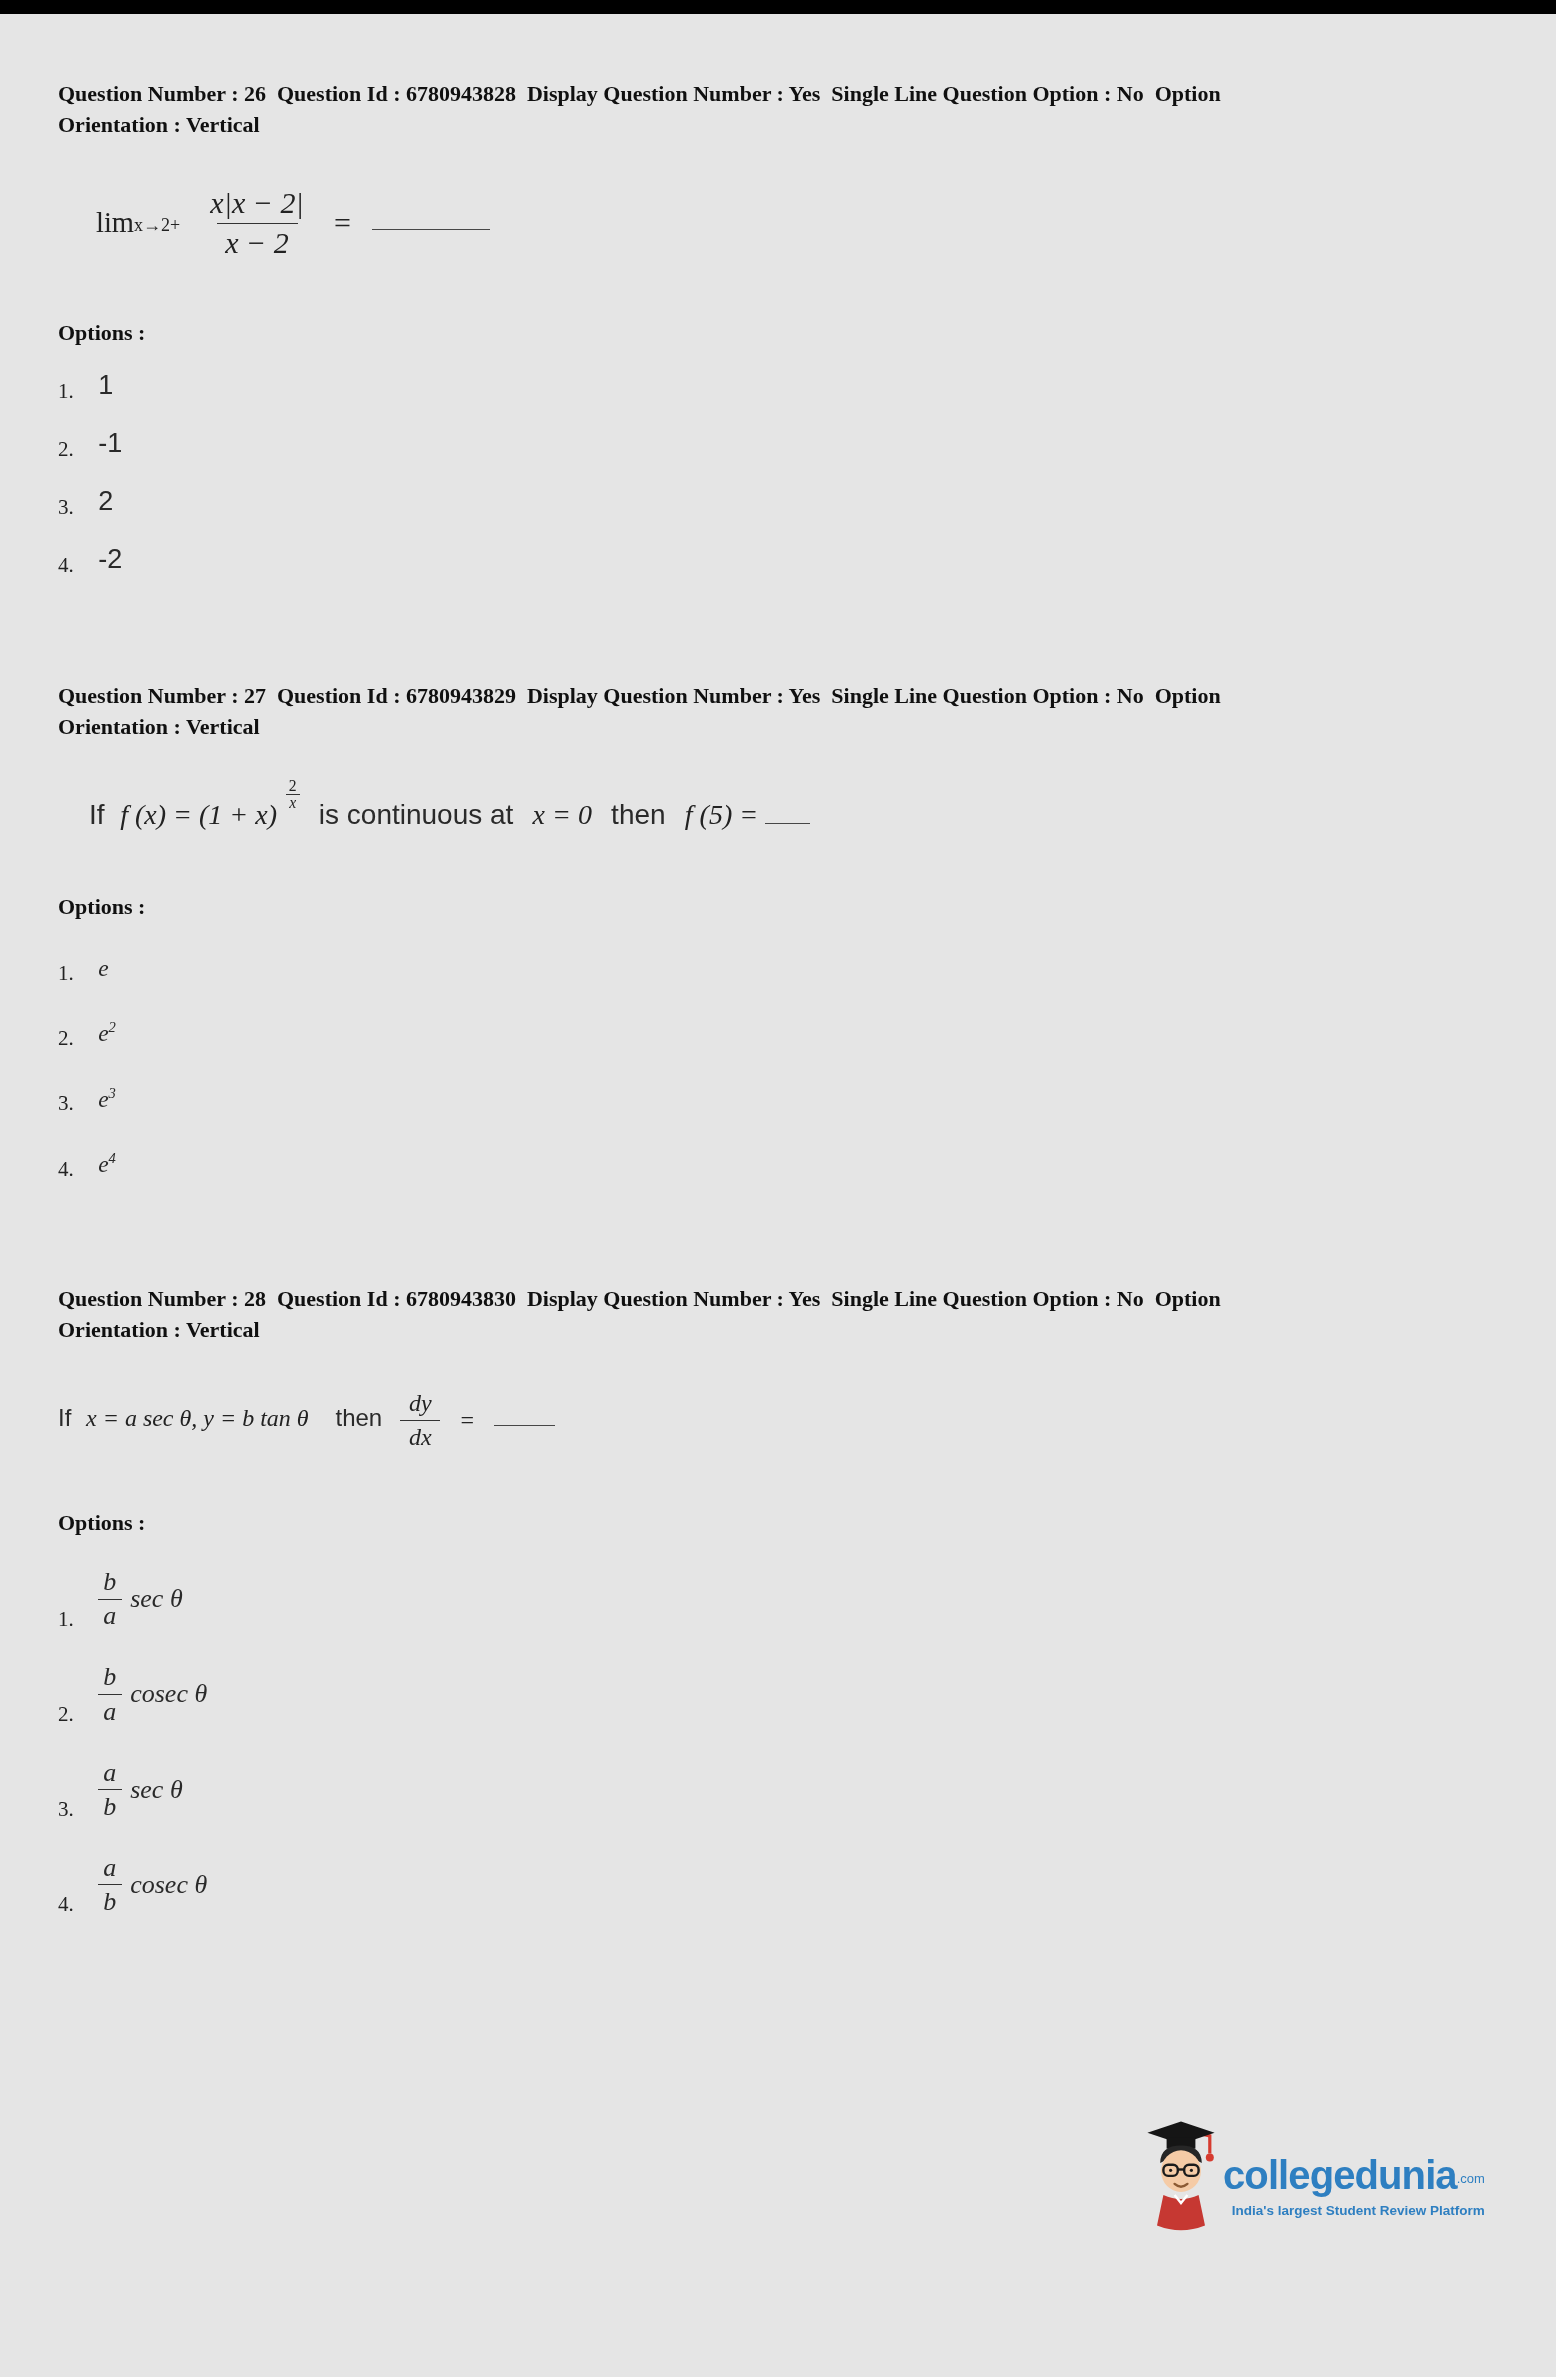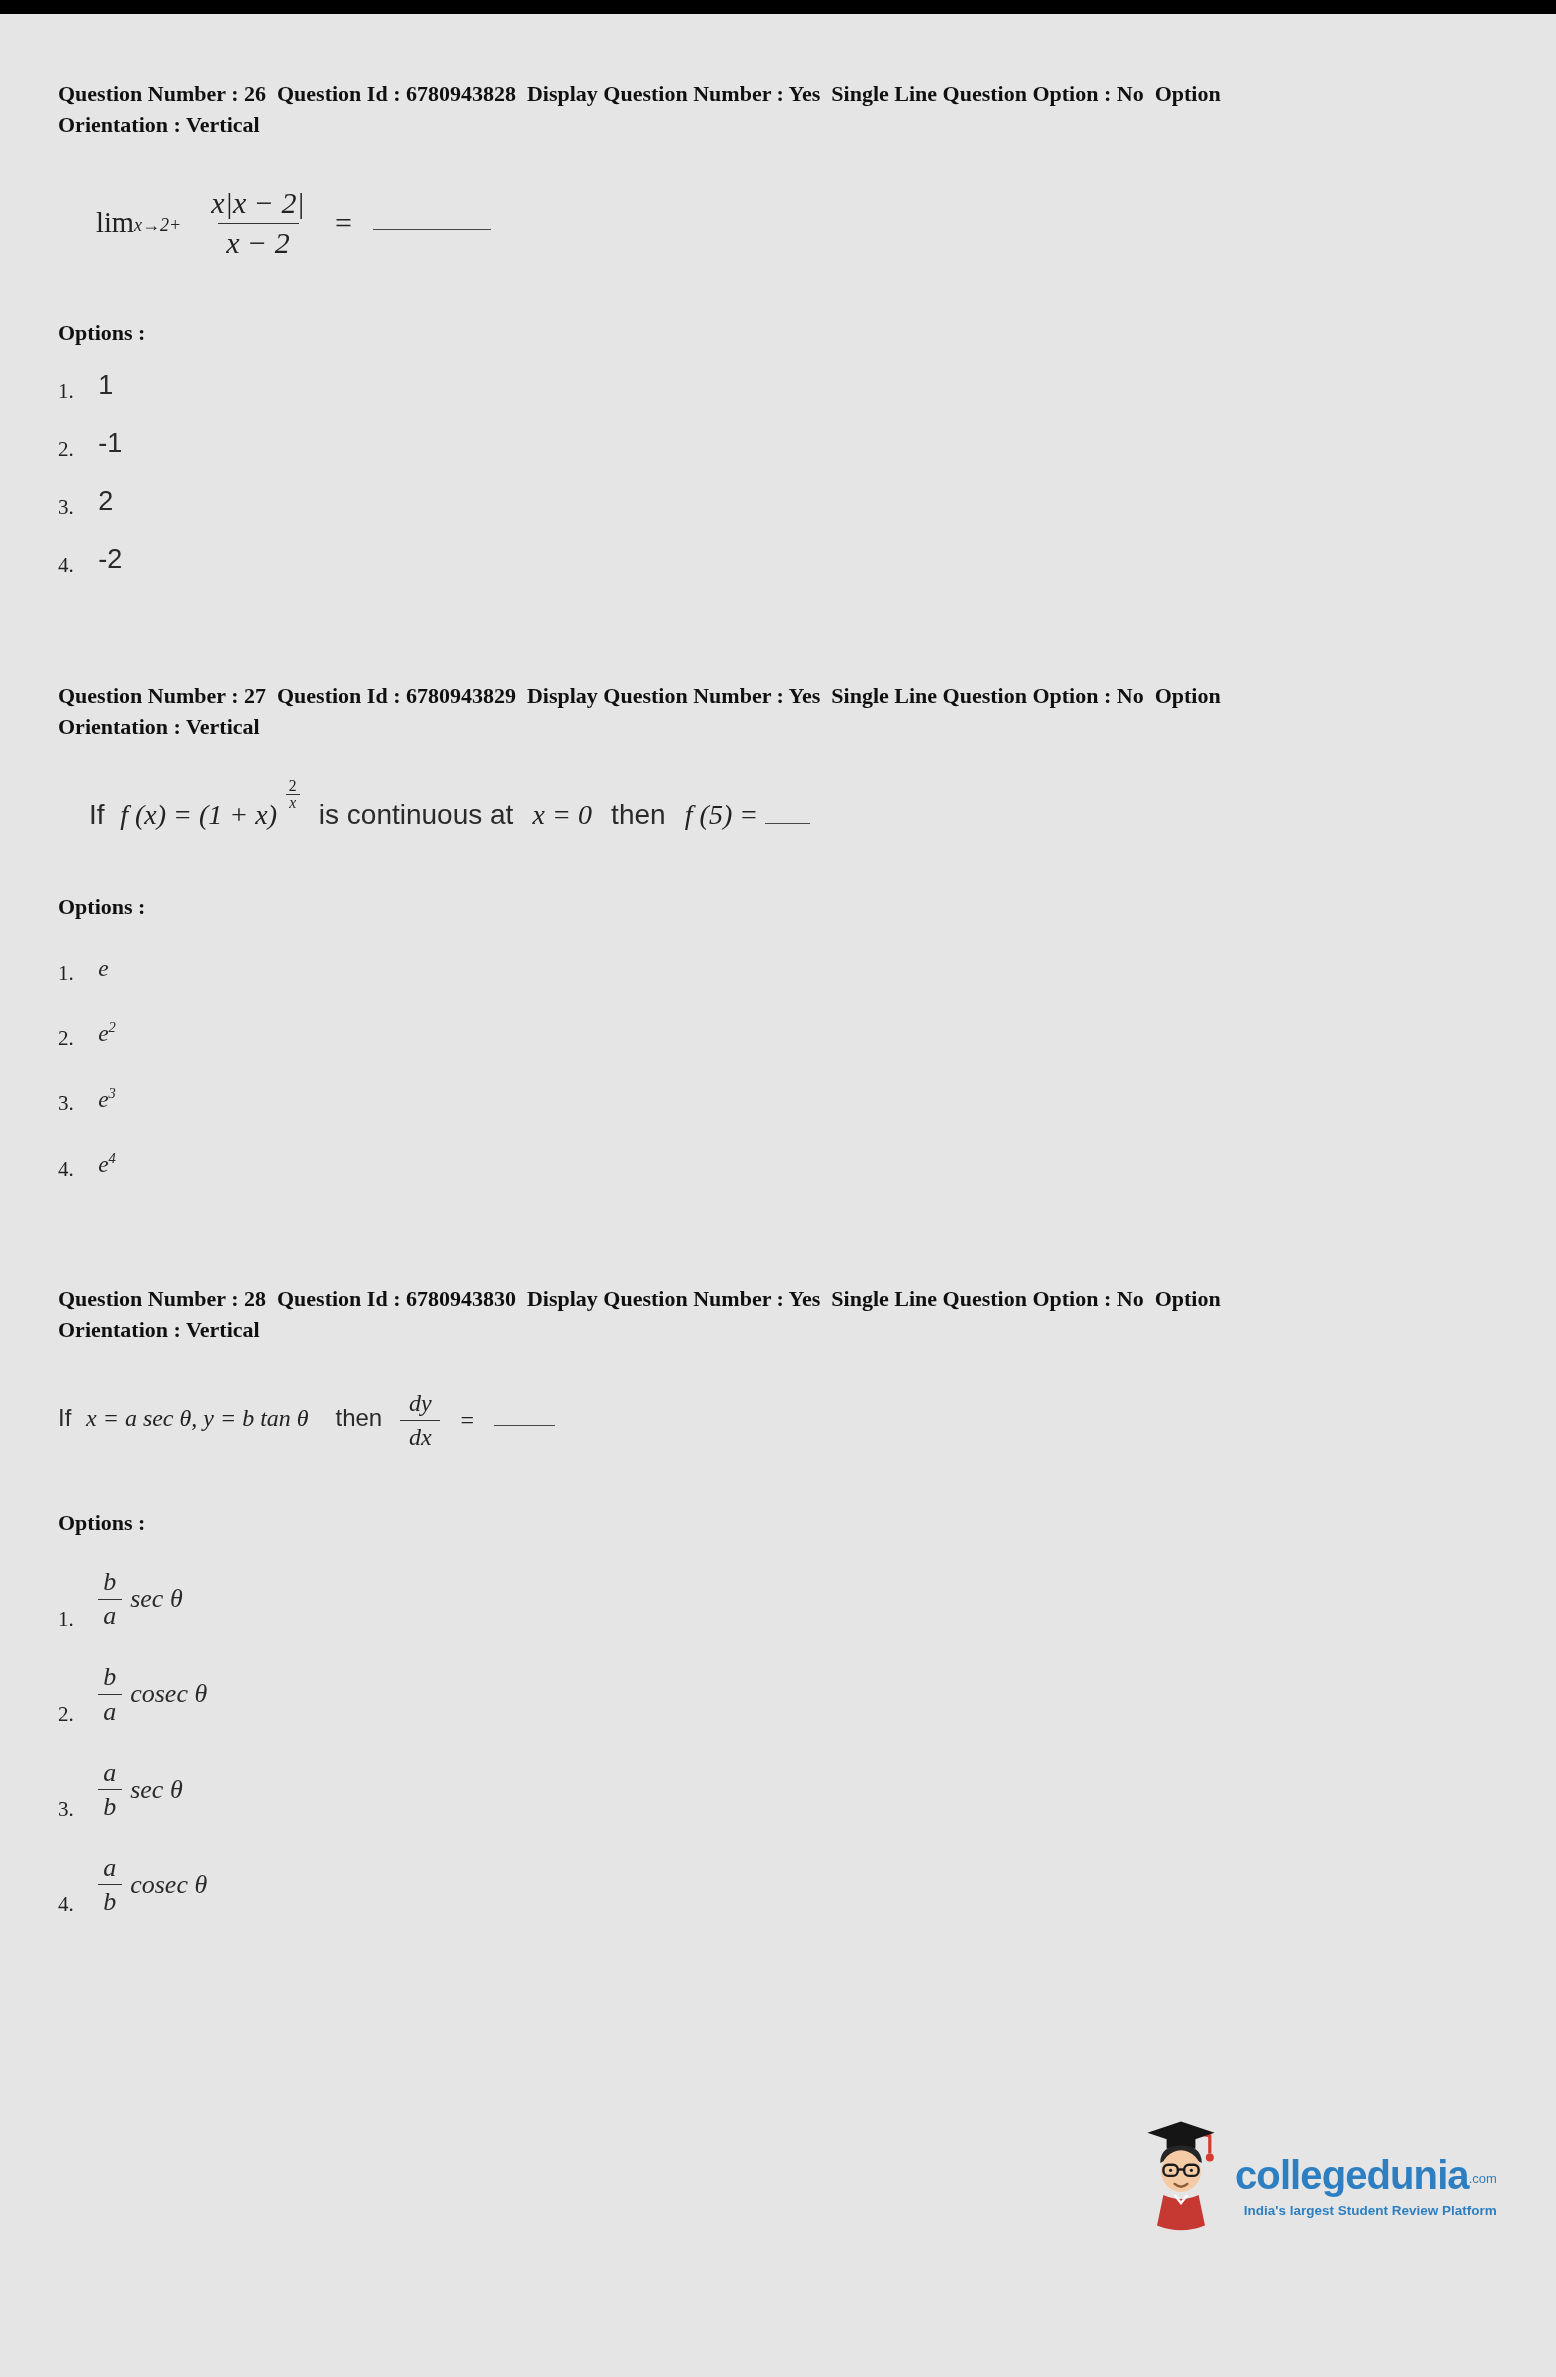--- a/index.html
+++ b/index.html
@@ -42,21 +42,21 @@
     vertical-align:baseline;
   }
 
   
   .q26-math { margin:45px 0 0 38px; font-size:30px; }
   .lim-block {
     display:inline-flex; align-items:center;
     vertical-align:middle; margin-right:14px; line-height:1;
   }
   .lim-word { font-size:0.95em; }
-  .lim-sub { font-size:0.6em; font-style:italic; margin-top:3px; }
+  .lim-sub { font-size:0.6em; margin-top:3px; }
   .eq-sign { display:inline-block; vertical-align:middle; margin:0 14px; }
   .blank-q26 { width:118px; }
 
   
   .q27-math { margin:56px 0 0 31px; font-size:28px; }
   .sup-frac {
     display:inline-flex; flex-direction:column; align-items:center;
     font-size:0.56em; line-height:1.05; vertical-align:middle;
     transform:translateY(-23px);
   }
@@ -80,21 +80,21 @@
   .opt-val-exp { font-size:23.5px; line-height:1; transform:translateY(-5.2px); color:#2a2a2a; }
   .opt-val-exp sup { font-size:0.62em; }
   .opt-row-28 { margin-top:31px; }
   .opt-math { display:inline-flex; align-items:center; gap:8.7px; font-size:26px; color:#2a2a2a; }
   .opt-math .frac .fnum { padding:0 5.2px 1.7px; }
   .opt-math .frac .fden { padding:1.7px 5.2px 0; }
 
   
   .brand {
     position:absolute; left:1141px; top:2121px;
-    display:flex; align-items:center; gap:14px; cursor:pointer;
+    display:flex; align-items:center; gap:2px; cursor:pointer;
   }
   .brand-name { font-family:"Liberation Sans", sans-serif; font-weight:600; font-size:40px; color:#2e7fc1; letter-spacing:-0.9px; }
   .brand-tld { font-family:"Liberation Sans", sans-serif; font-size:13px; color:#2e7fc1; vertical-align:super; }
   .brand-tagline { font-family:"Liberation Sans", sans-serif; font-weight:700; font-size:13.5px; color:#2e7fc1; margin-top:5.2px;text-align:right; }
 </style>
 </head>
 <body>
 
 <div class="page">
   <div class="topbar"></div>

